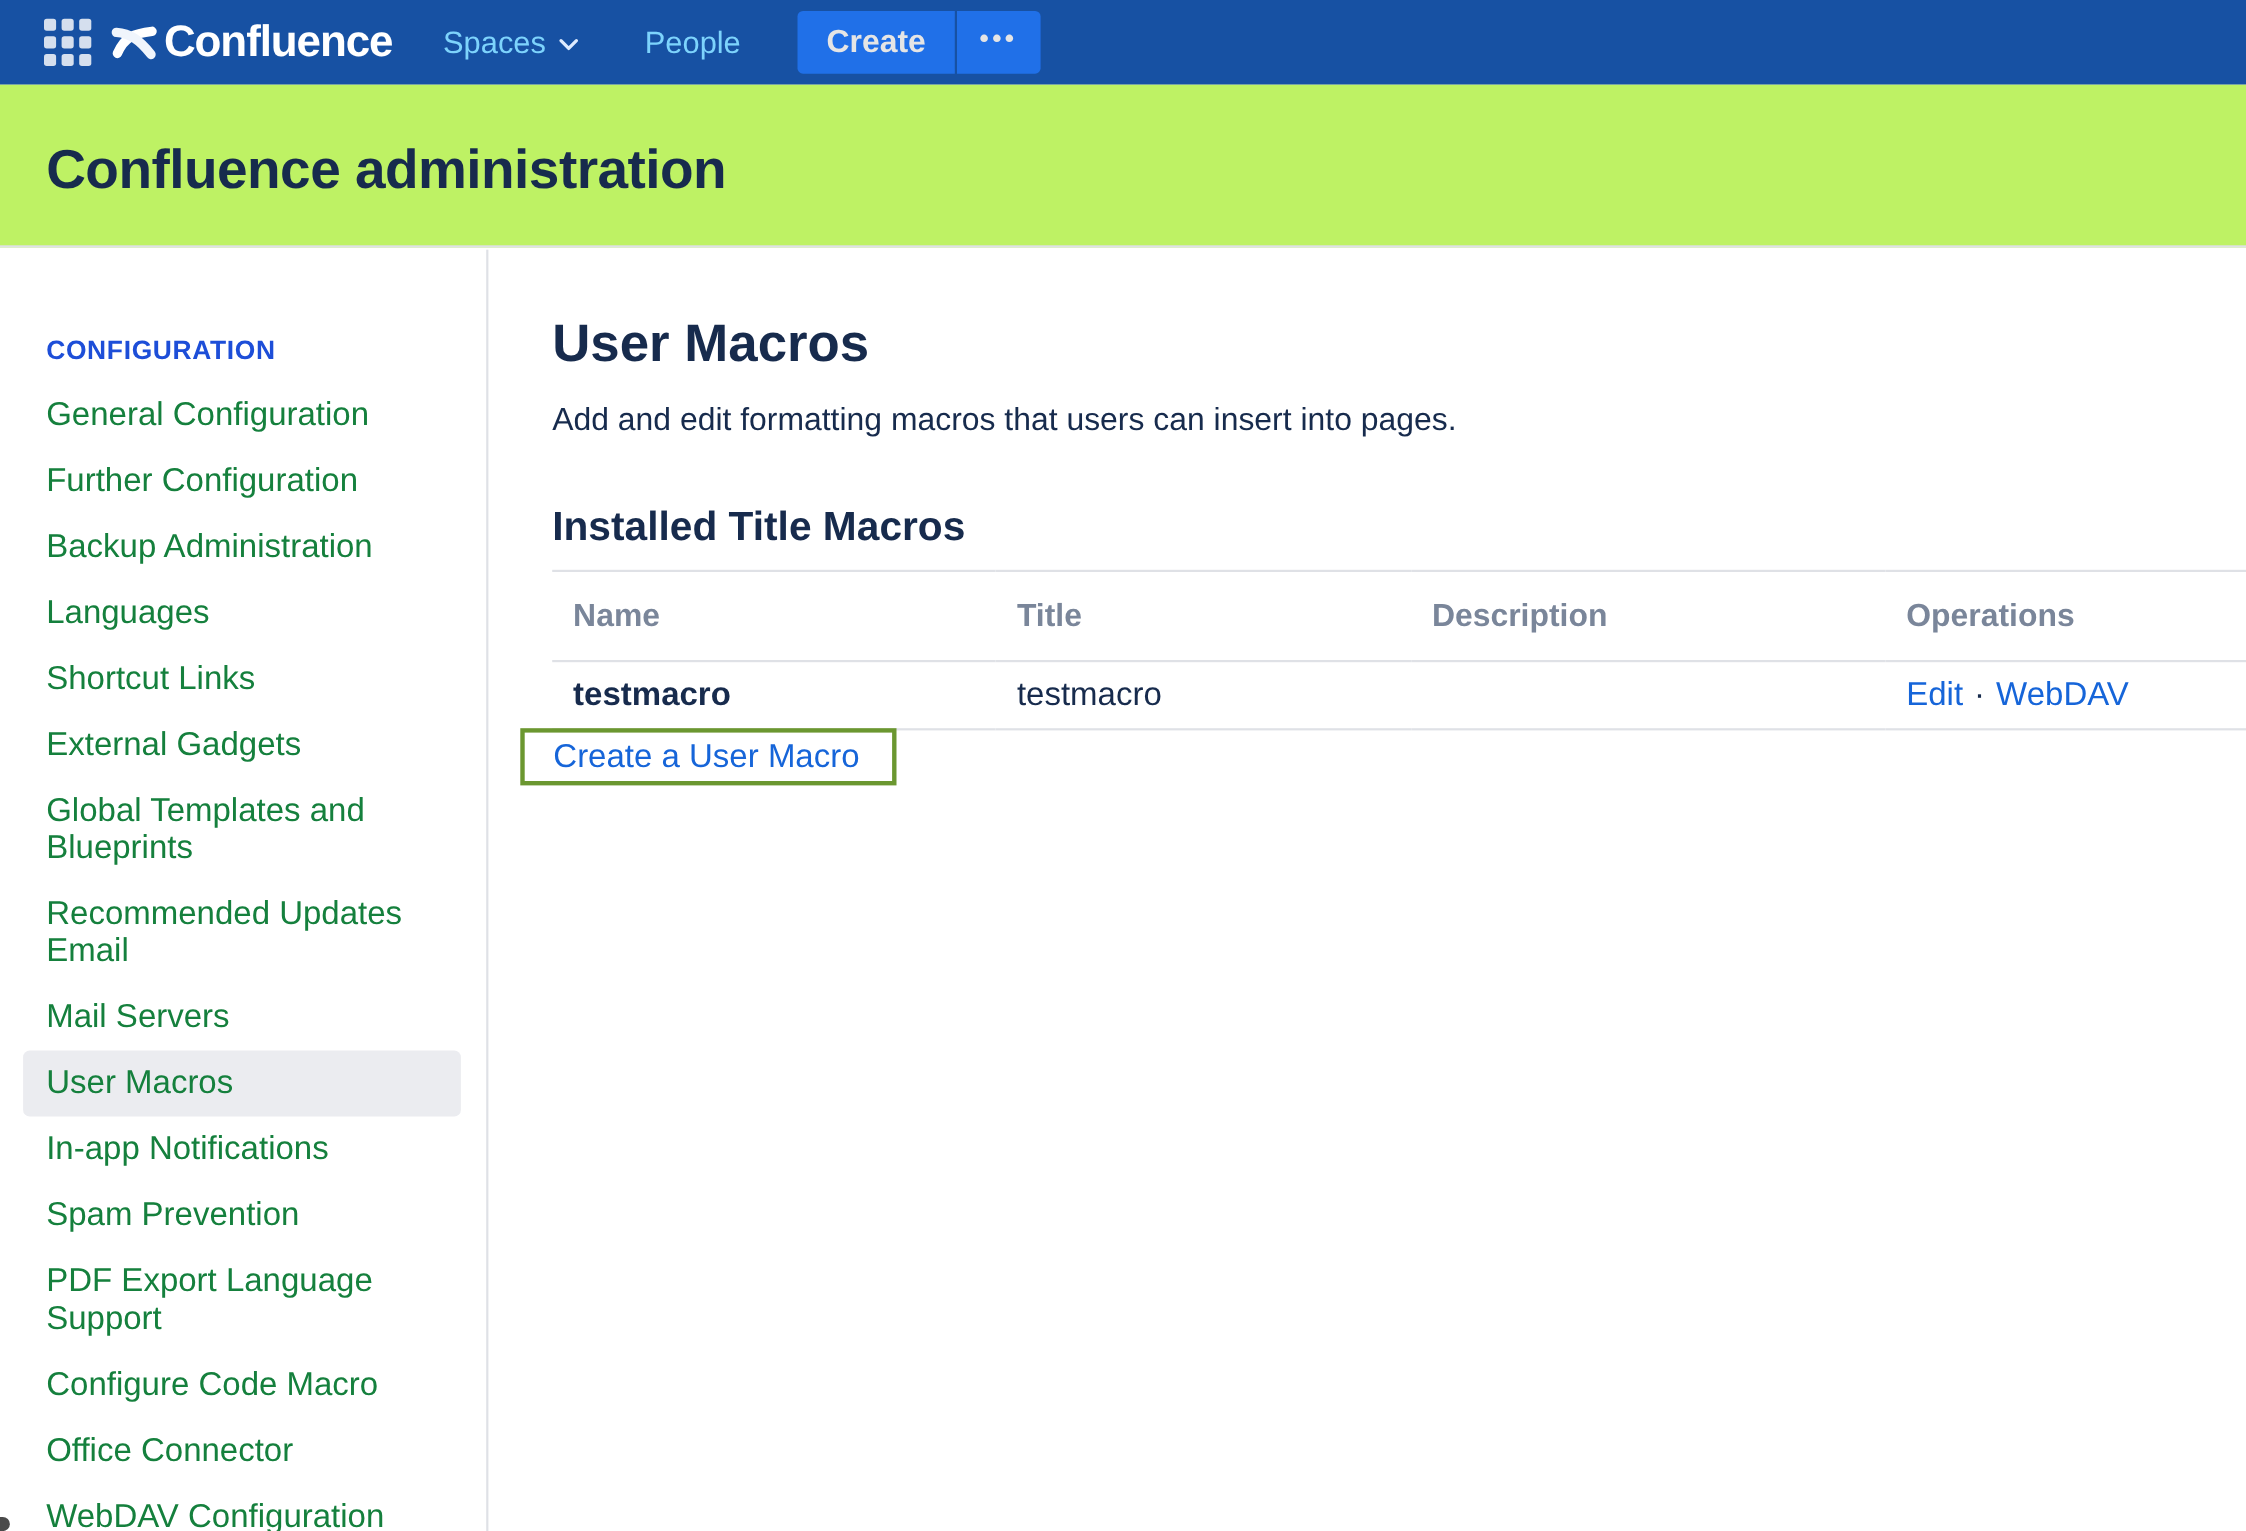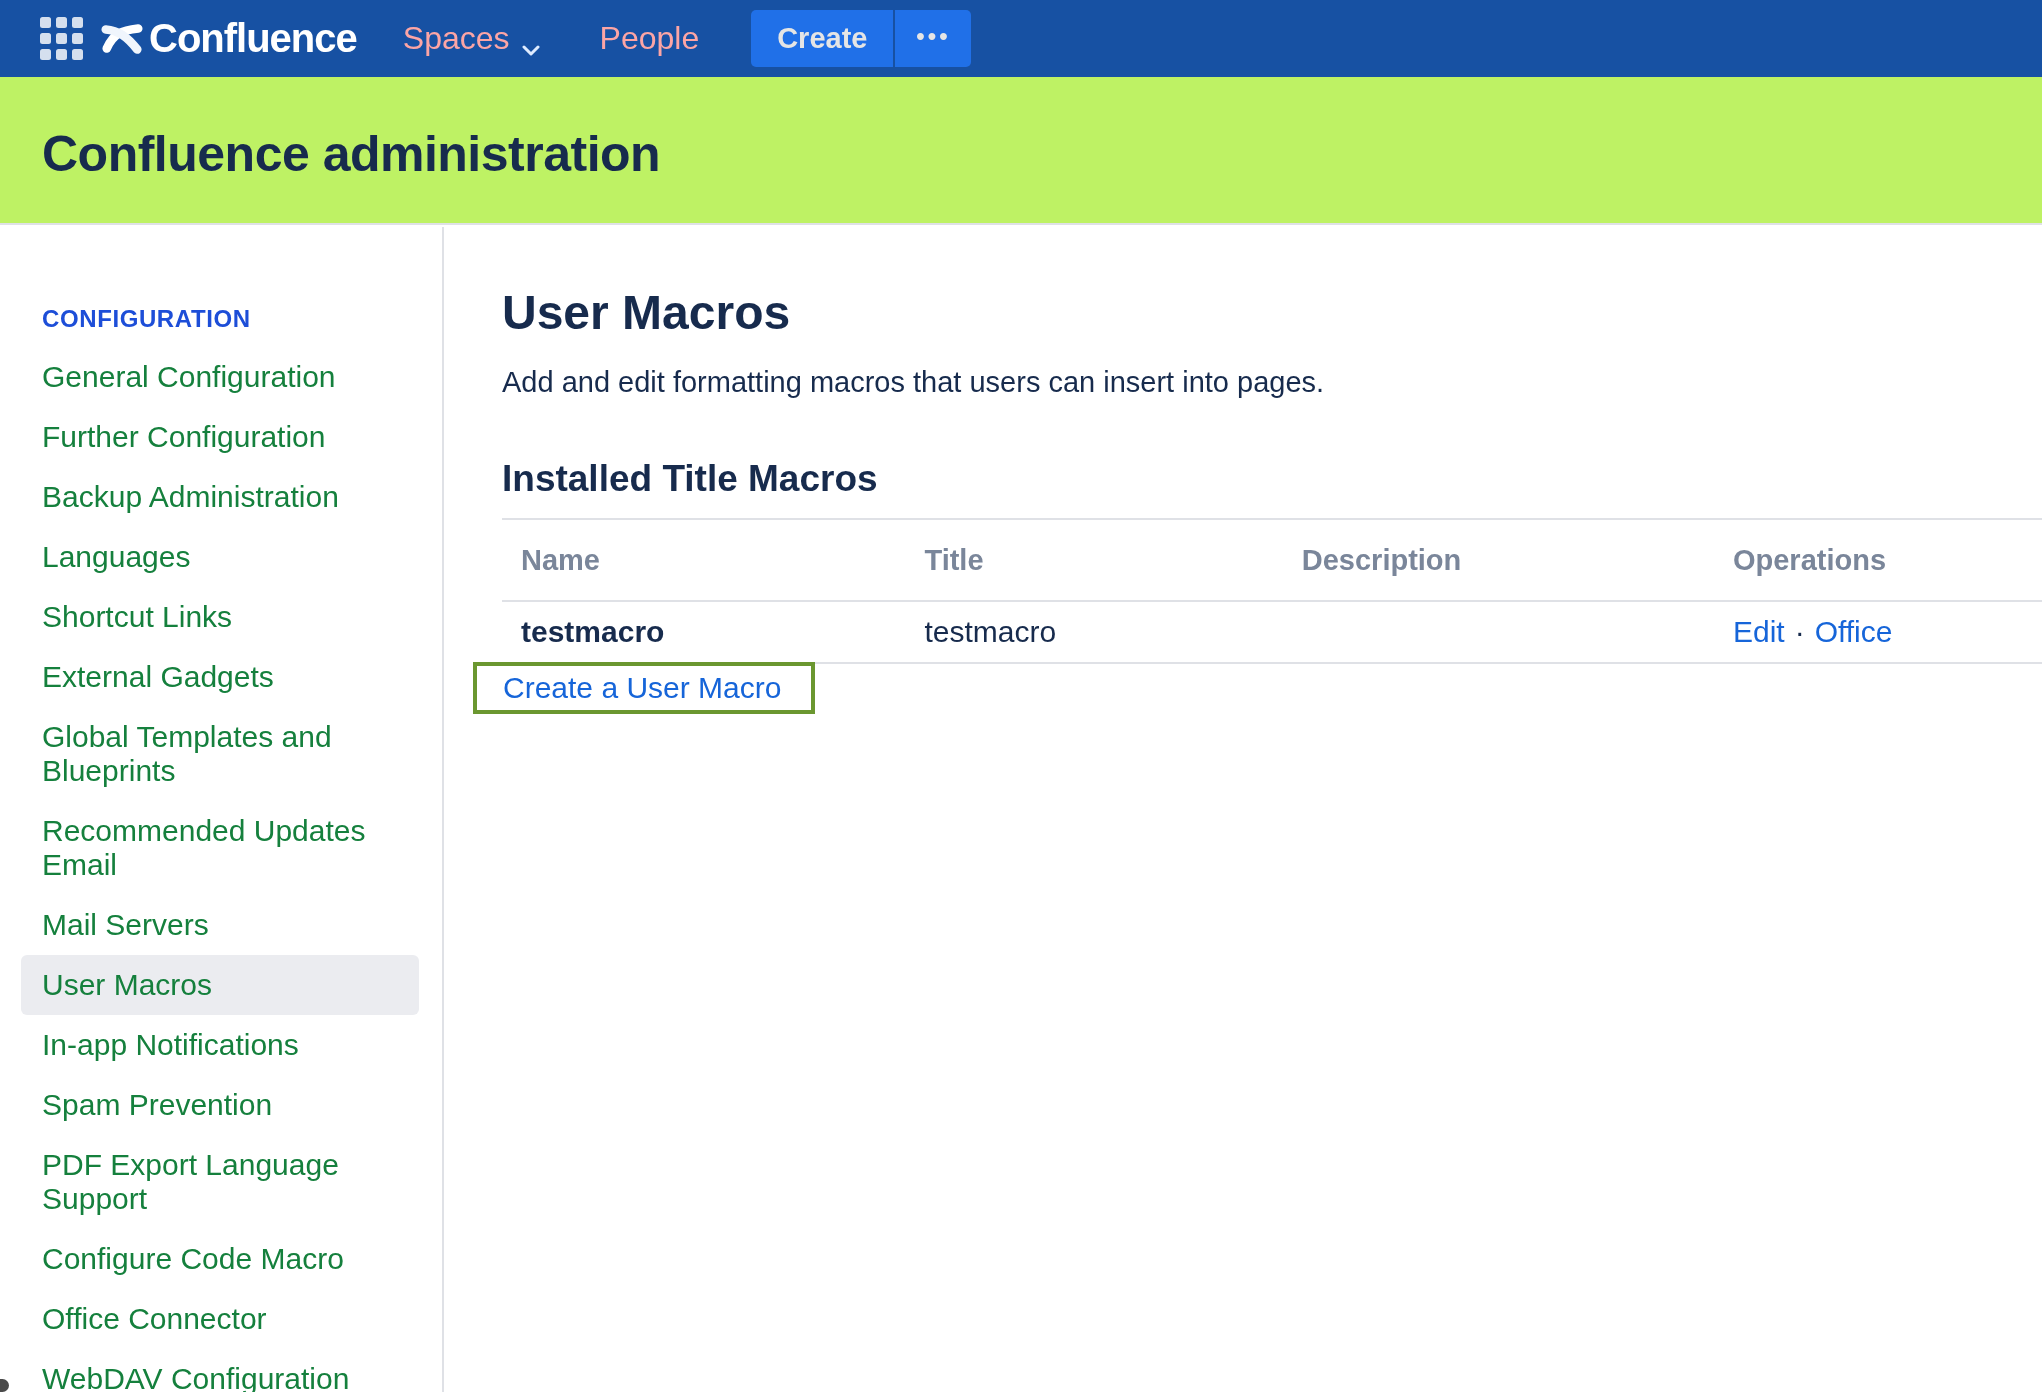--- a/index.html
+++ b/index.html
@@ -10,21 +10,21 @@
   
   .topnav { position:absolute; left:0; top:0; width:100%; height:77px;
             background:#1751A3; display:flex; align-items:center; }
   .grid-icon { margin-left:40px; width:43px; height:43px; display:grid;
                grid-template-columns:repeat(3,11px); grid-template-rows:repeat(3,11px);
                gap:5px; cursor:pointer; }
   .grid-icon span { background:rgba(255,255,255,.82); border-radius:2.5px; }
   .logo { display:flex; align-items:center; margin-left:18px; }
   .logo svg { width:42px; height:42px; }
   .wordmark { color:#fff; font-size:40px; font-weight:700; letter-spacing:-1px; margin-left:6px; }
-  .navitem { color:#fca5a5; font-size:32px; cursor:pointer; display:flex; align-items:flex-end; }
+  .navitem { color:#7dd3fc; font-size:28px; cursor:pointer; display:flex; align-items:center; }
   .navitem.spaces { margin-left:46px; }
   .navitem.people { margin-left:60px; }
   .chev { margin-left:12px; margin-top:4px; }
   .btn-group { display:flex; margin-left:52px; }
   .nav-btn { background:#2070E8; color:#e5e5e5; font-size:29px; font-weight:700;
              height:57px; display:flex; align-items:center; justify-content:center;
              cursor:pointer; }
   .nav-btn.create { padding:0 26px; border-radius:5px 0 0 5px; }
   .nav-btn.more { width:76px; border-radius:0 5px 5px 0; margin-left:2px;
                   font-size:24px; letter-spacing:3px; padding-bottom:6px; }
@@ -155,21 +155,21 @@
           <th>Description</th>
           <th>Operations</th>
         </tr>
       </thead>
       <tbody>
         <tr>
           <td class="name">testmacro</td>
           <td>testmacro</td>
           <td></td>
           <td>
-            <a class="lnk">Edit</a><span class="op-sep">·</span><a class="lnk">Office</a>
+            <a class="lnk">Edit</a><span class="op-sep">·</span><a class="lnk">WebDAV</a>
           </td>
         </tr>
       </tbody>
     </table>
 
     <div class="create-box">
       <a class="lnk">Create a User Macro</a>
     </div>
   </div>
 

